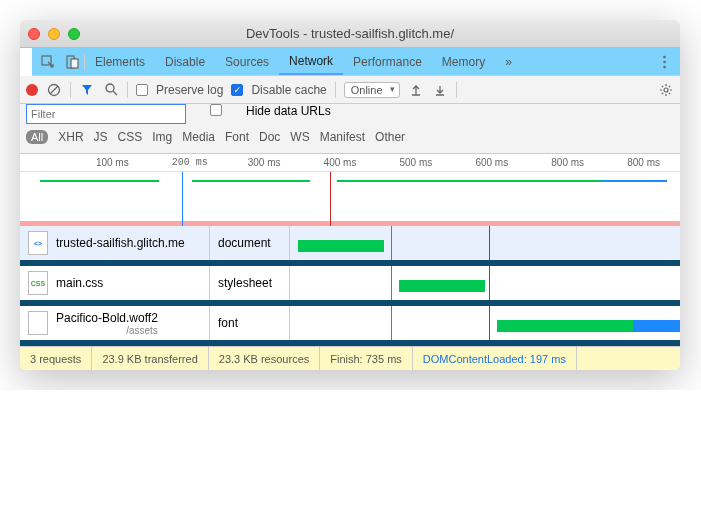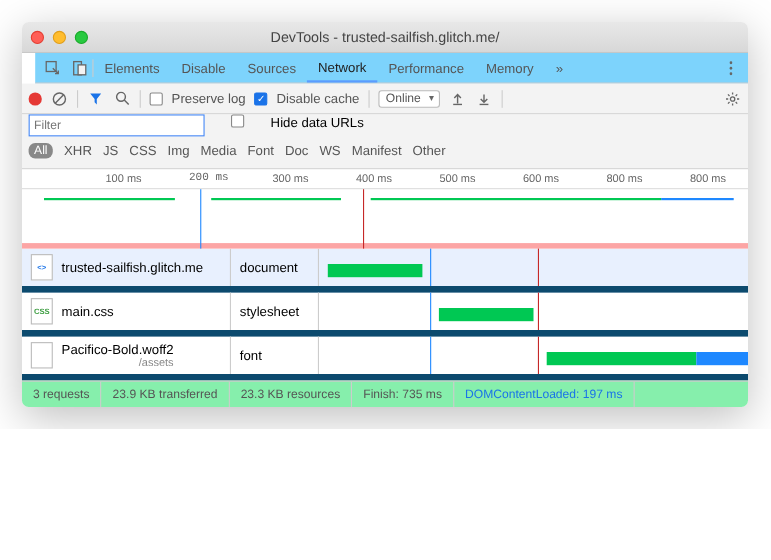--- a/index.html
+++ b/index.html
@@ -41,21 +41,21 @@
 .col-type { width: 80px; }
 .col-wf { flex: 1; position: relative; }
 .sort-arrow { margin-left: auto; font-size: 9px; color: #666; }
 .row { display: flex; height: 40px; border-bottom: 6px solid #0c4a6e; font-size: 12px; }
 .row.sel { background: #e8f0fe; }
 .file-icon { width: 20px; height: 24px; border: 1px solid #bbb; background: #fff; margin-right: 8px; display: flex; align-items: center; justify-content: center; font-size: 7px; font-weight: bold; }
 .wf-cell { flex: 1; position: relative; }
 .wf-bar { position: absolute; height: 12px; top: 14px; }
 .wf-vline { position: absolute; top: 0; bottom: 0; width: 1px; }
 .subpath { font-size: 10px; color: #888; text-align: right; }
-.status { display: flex; height: 24px; border-top: 1px solid #ccc; background: #86efac; font-size: 11px; color: #555; align-items: center; }
+.status { display: flex; height: 24px; border-top: 1px solid #ccc; background: #fef9c3; font-size: 11px; color: #555; align-items: center; }
 .status span { padding: 0 10px; border-right: 1px solid #ccc; height: 100%; display: flex; align-items: center; }
 .dcl { color: #1a73e8; }
 .gear { margin-left: auto; }
 svg { display: block; }
 </style>
 </head>
 <body>
 
 <div class="window">
 

